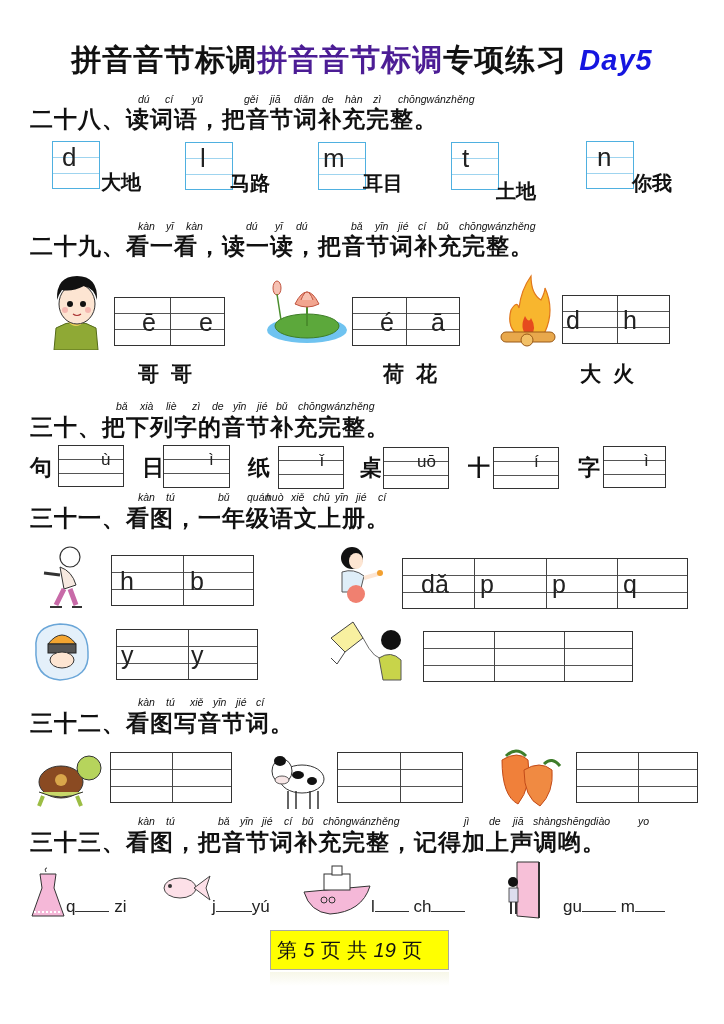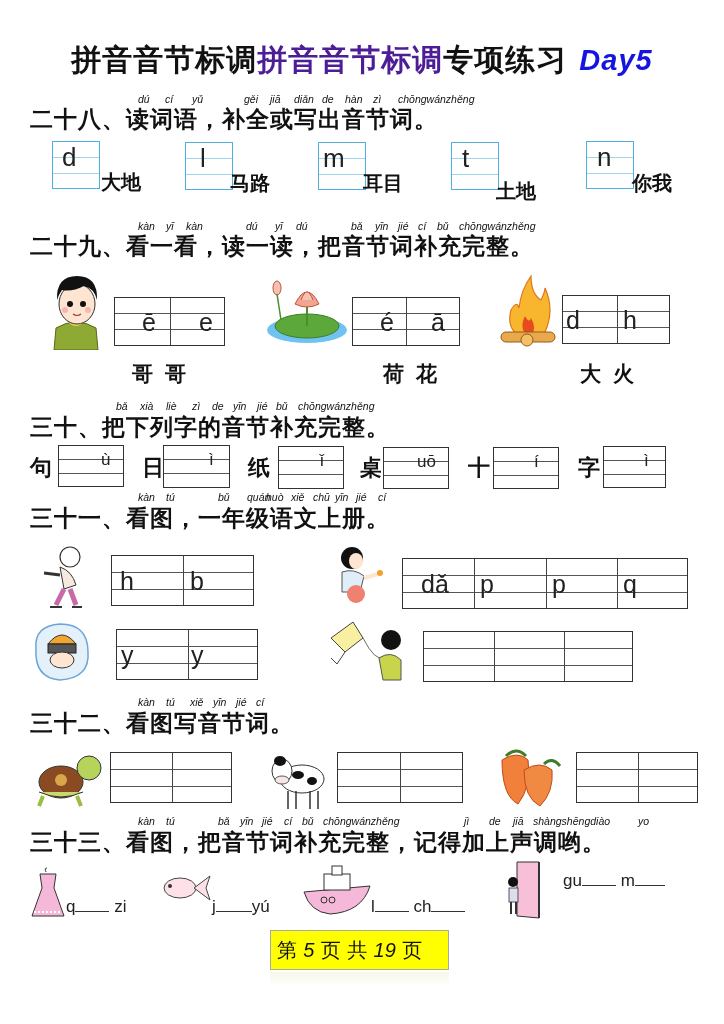--- a/index.html
+++ b/index.html
@@ -42,21 +42,21 @@
   <span style="left:165px">cí</span>
   <span style="left:192px">yǔ</span>
   <span style="left:244px">gěi</span>
   <span style="left:270px">jiā</span>
   <span style="left:294px">diǎn</span>
   <span style="left:322px">de</span>
   <span style="left:345px">hàn</span>
   <span style="left:373px">zì</span>
   <span style="left:398px">chōngwánzhěng</span>
 </div>
-<div class="abs q-head" style="top:104px">二十八、读词语，补全或写出音节词。</div>
+<div class="abs q-head" style="top:104px">二十八、读词语，把音节词补充完整。</div>
 
 <div class="abs bbox" style="left:52px;top:141px">
   <div class="ln" style="top:15px"></div>
     <div class="ln" style="top:31px"></div>
   <span class="ch">d</span>
 </div>
 <div class="abs cw" style="left:101px;top:169px">大地</div>
 
 <div class="abs bbox" style="left:185px;top:142px">
   <div class="ln" style="top:15px"></div>
@@ -115,21 +115,21 @@
     <path d="M23 44 Q27 47 31 44" stroke="#a33" stroke-width="1.2" fill="none"></path>
   </svg>
 </div>
 <div class="abs grid" style="left:114px;top:297px;width:111px;height:49px">
   <div class="hl" style="top:15px"></div>
     <div class="hl" style="top:31px"></div>
   <div class="vl" style="left:55px"></div>
   <span class="gl" style="left:27px;top:12px">ē</span>
   <span class="gl" style="left:84px;top:12px">e</span>
 </div>
-<div class="abs word" style="left:132px;top:360px">哥哥</div>
+<div class="abs word" style="left:138px;top:360px">哥哥</div>
 
 <div class="abs" style="left:265px;top:280px;width:85px;height:65px">
   <svg width="85" height="65" viewBox="0 0 85 65">
     <ellipse cx="42" cy="50" rx="40" ry="13" fill="#6fc3f0"></ellipse>
     <ellipse cx="42" cy="46" rx="32" ry="12" fill="#5ca83b" stroke="#3e7d26" stroke-width="1"></ellipse>
     <path d="M42 46 L42 24" stroke="#4a8d2c" stroke-width="2"></path>
     <path d="M30 24 Q42 0 54 24 Q42 30 30 24 Z" fill="#f2a58f" stroke="#c0533e" stroke-width="1"></path>
     <path d="M36 20 Q42 4 48 20" fill="#f7c1b0" stroke="#c0533e" stroke-width="1"></path>
     <ellipse cx="12" cy="8" rx="4" ry="7" fill="#f6c1b3" stroke="#c0533e" stroke-width="1"></ellipse>
     <path d="M12 14 L16 40" stroke="#4a8d2c" stroke-width="1.5"></path>
@@ -410,20 +410,20 @@
 
 <div class="abs" style="left:503px;top:860px;width:54px;height:60px">
   <svg width="54" height="60" viewBox="0 0 54 60">
     <path d="M14 2 L36 2 L36 58 L14 56 Z" fill="#f7c0d8" stroke="#333" stroke-width="1"></path>
     <path d="M36 2 L36 58" stroke="#333" stroke-width="2"></path>
     <circle cx="10" cy="22" r="5" fill="#111"></circle>
     <rect x="6" y="28" width="9" height="14" fill="#dde" stroke="#333" stroke-width="0.8"></rect>
     <path d="M8 42 L8 54 M13 42 L13 54" stroke="#333" stroke-width="2"></path>
   </svg>
 </div>
-<div class="abs sm" style="left:563px;top:871px">
+<div class="abs sm" style="left:563px;top:897px">
   <span>gu</span><span class="blank" style="width:34px"></span> <span>m</span><span class="blank" style="width:30px"></span>
 </div>
 
 <div class="abs footer">
   <span>第</span> <span class="n">5</span> <span>页 共</span> <span class="n">19</span> <span>页</span>
 </div>
 <div class="abs footer-reflect"></div>
 
 </body></html>

